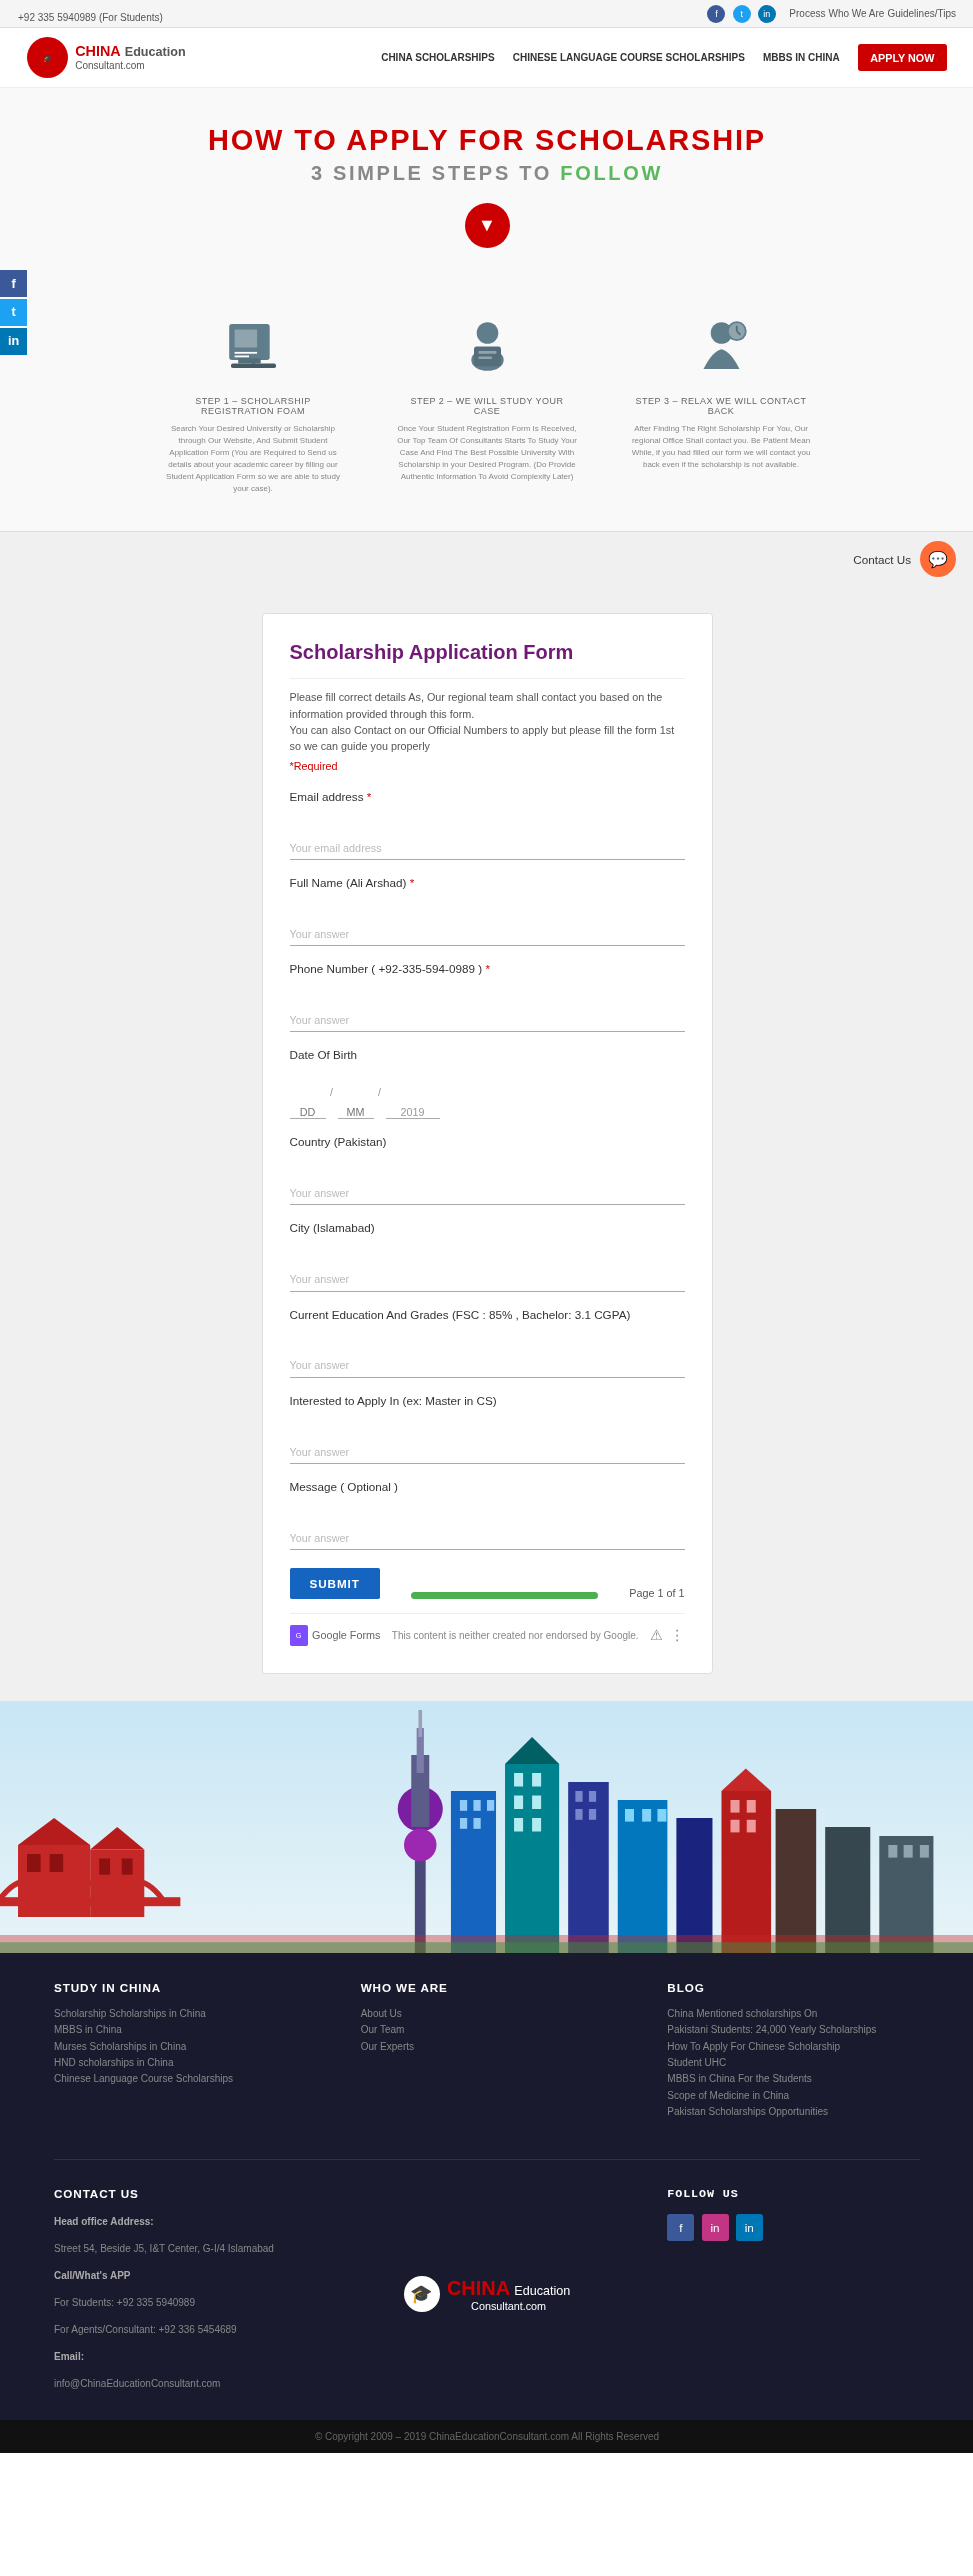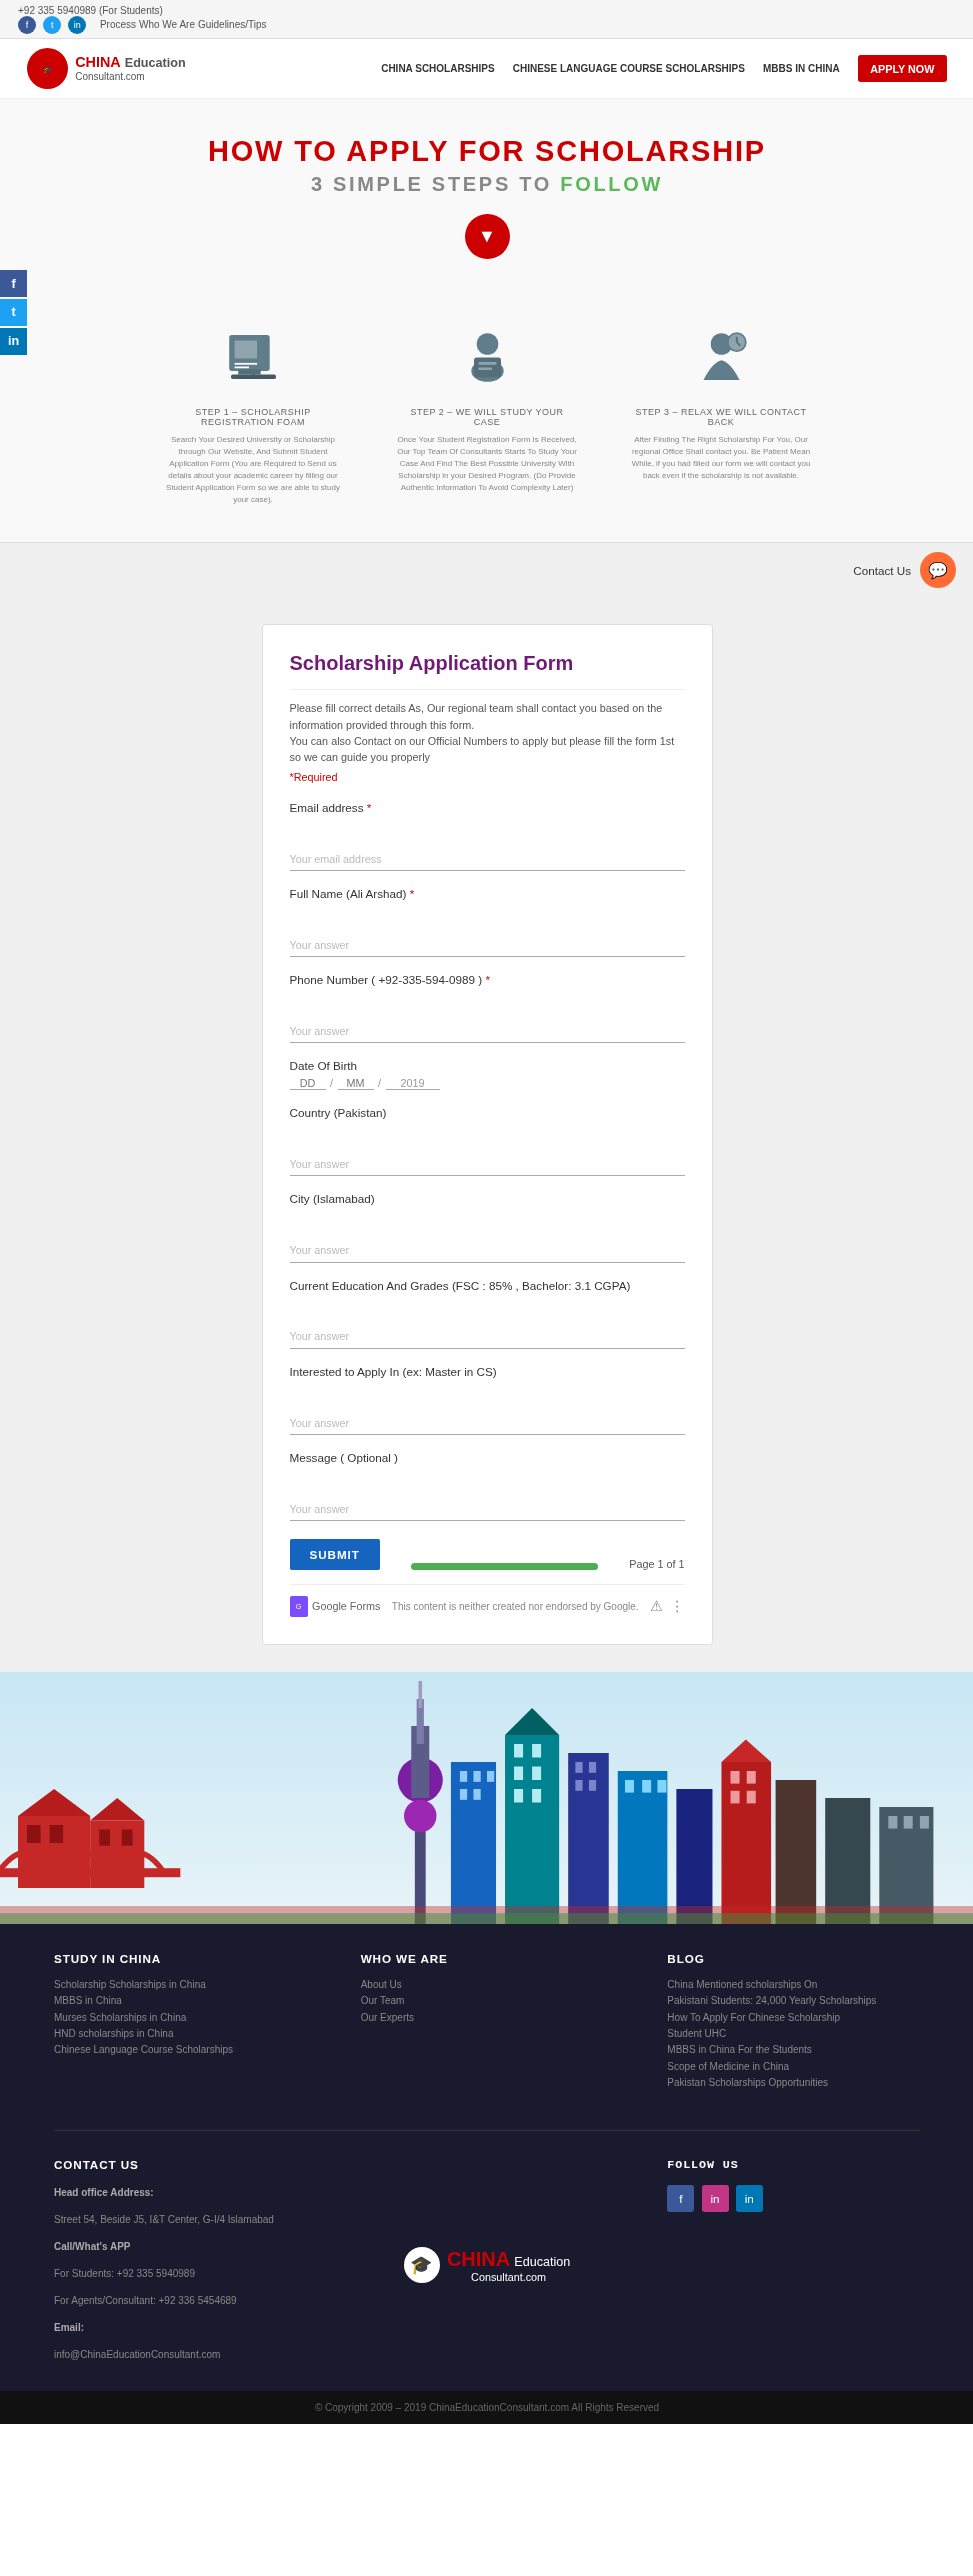--- a/index.html
+++ b/index.html
@@ -5,24 +5,23 @@
     * { margin: 0; padding: 0; box-sizing: border-box; }
     body { font-family: Arial, sans-serif; width: 974px; background: #fff; }
 
     
     .top-bar {
       background: #f5f5f5;
       border-bottom: 0.9px solid #ddd;
       padding: 4.5px 18px;
       display: flex;
       justify-content: space-between;
-      align-items: flex-start;
+      align-items: flex-end;
       font-size: 10px;
       color: #555;
-      flex-direction: column;
     }
     .top-bar-social { display: flex; gap: 7.2px; }
     .top-bar-social a {
       width: 18px; height: 18px; border-radius: 50%;
       display: flex; align-items: center; justify-content: center;
       font-size: 9px; color: #fff; text-decoration: none;
     }
     .fb-icon { background: #3b5998; }
     .tw-icon { background: #1da1f2; }
     .li-icon { background: #0077b5; }
@@ -223,20 +222,21 @@
     .form-input::placeholder { color: #bbb; font-size: 10.8px; }
     .dob-row { display: flex; align-items: center; gap: 4.5px; font-size: 10.8px; color: #999; }
     .dob-field {
       border: none;
       border-bottom: 0.9px solid #aaa;
       width: 36px;
       text-align: center;
       font-size: 10.8px;
       color: #999;
       outline: none;
+      margin-top: 40px;
     }
     .dob-year {
       width: 54px;
     }
     .submit-row {
       display: flex;
       align-items: flex-end;
       gap: 31px;
       margin-top: 18px;
       margin-bottom: 13.5px;

